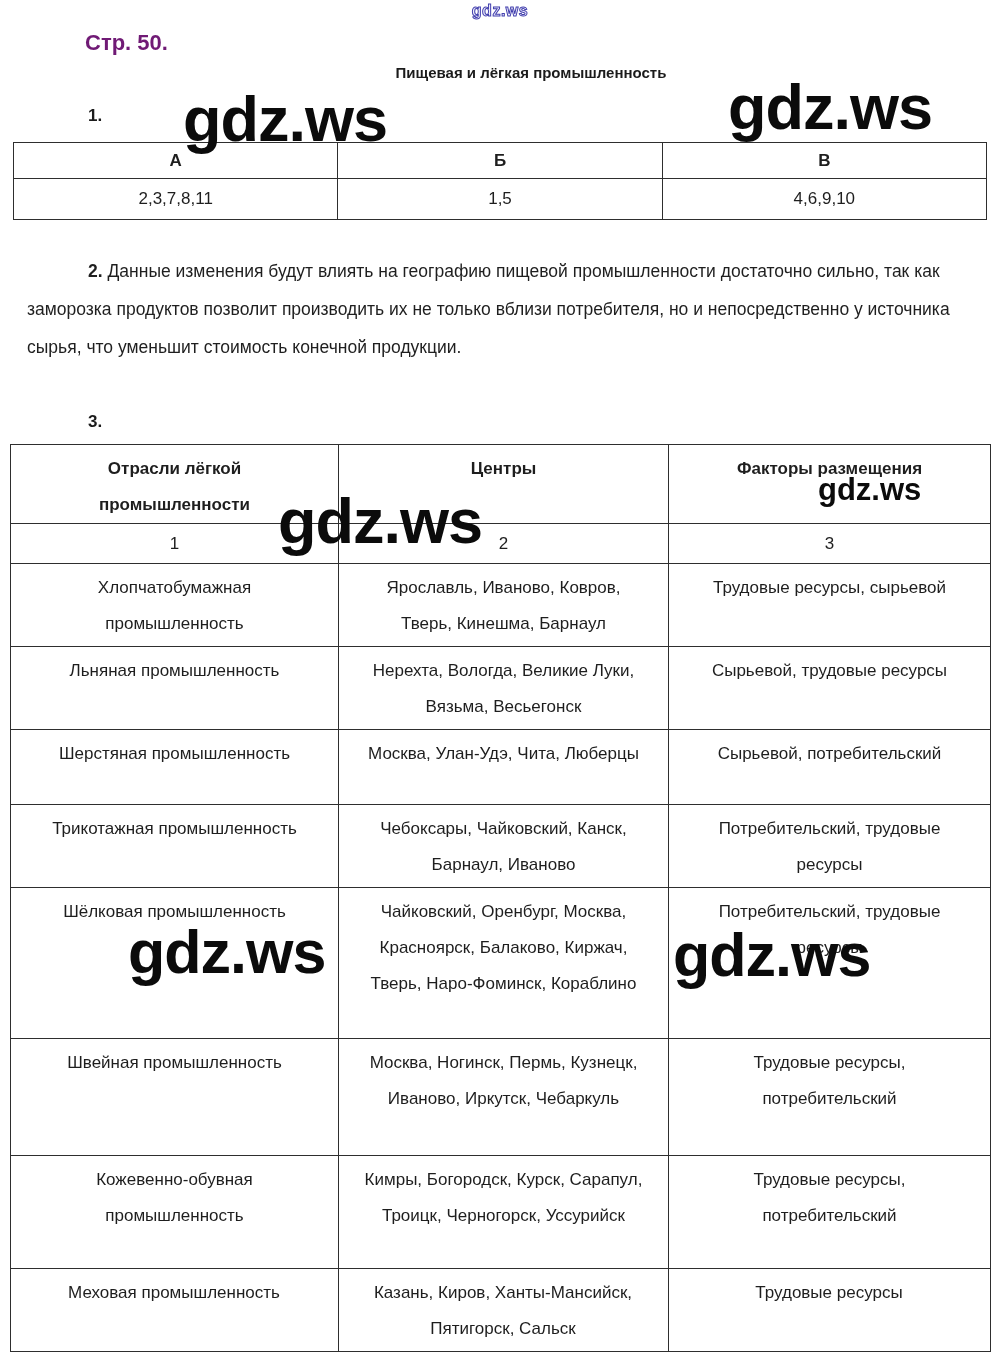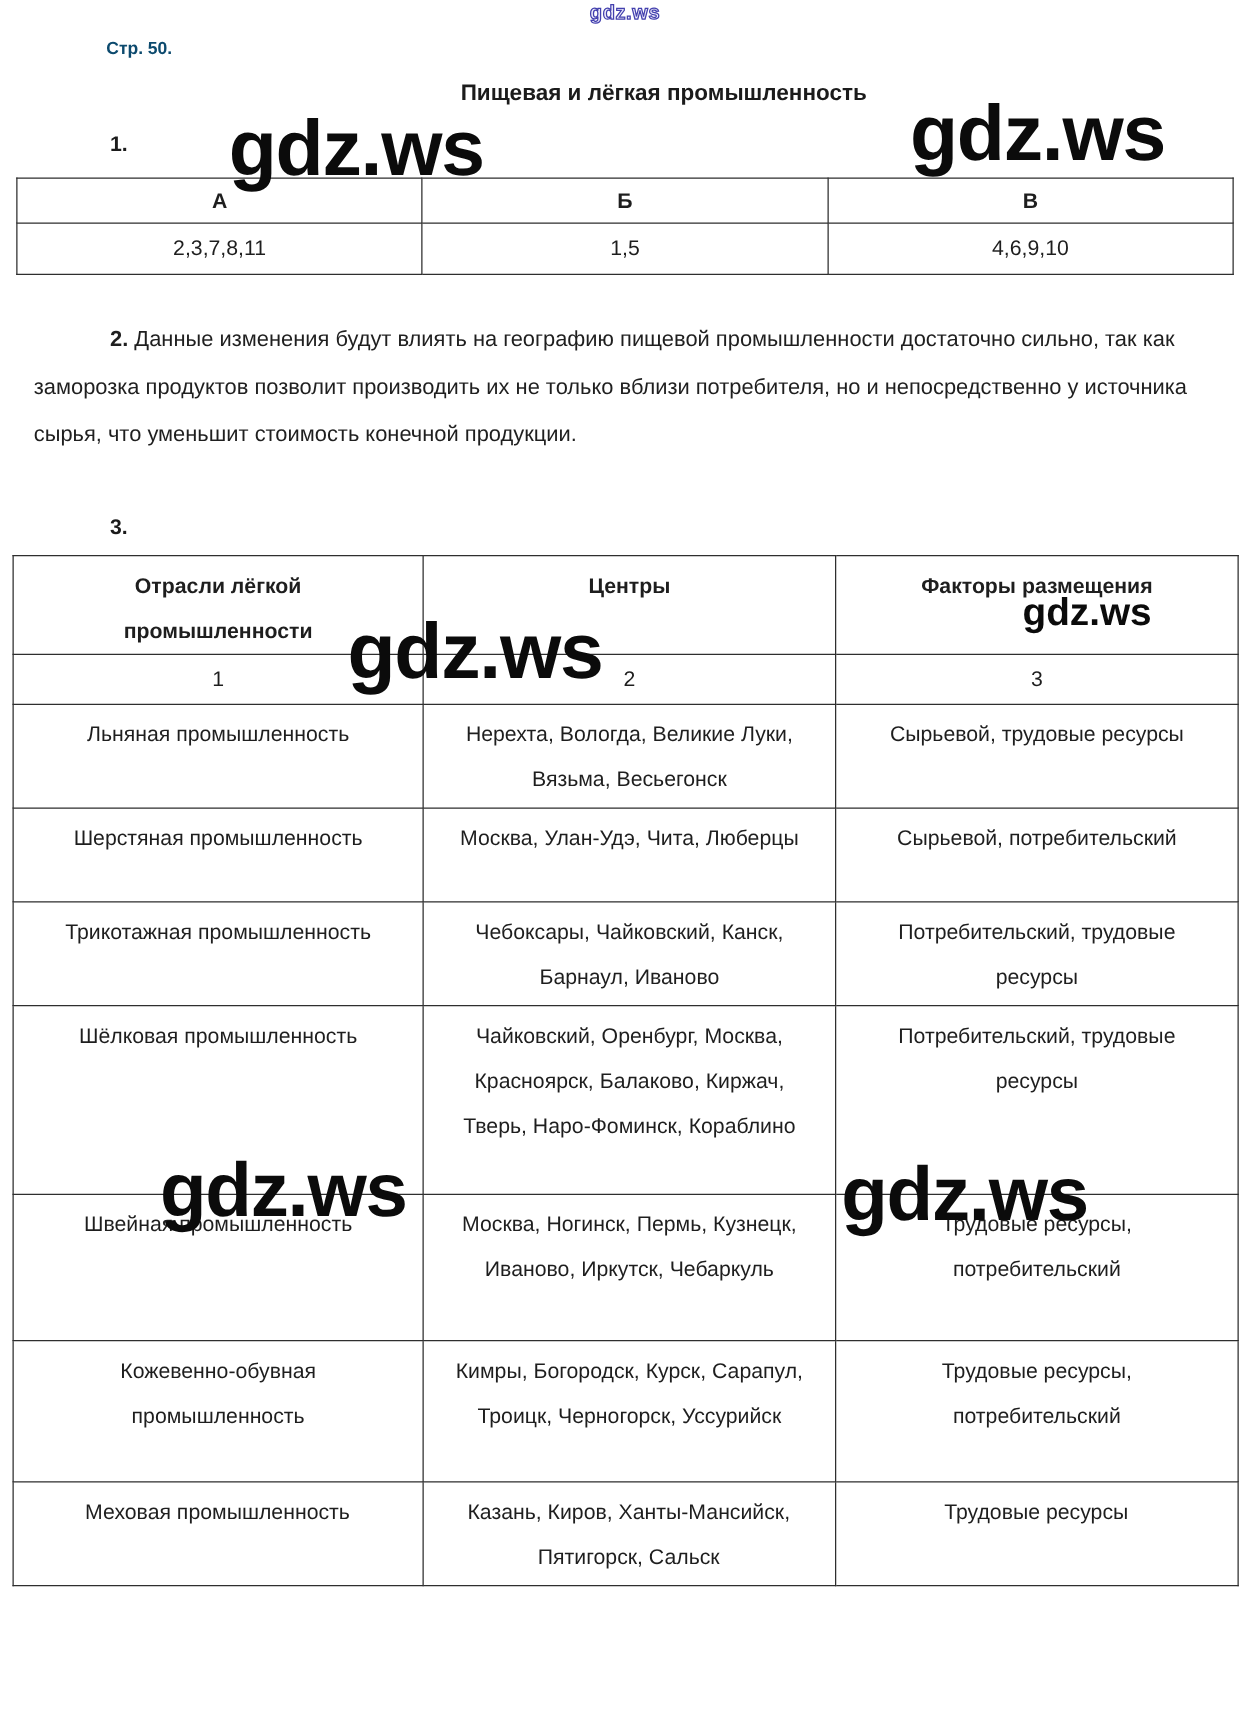--- a/index.html
+++ b/index.html
@@ -7,26 +7,26 @@
     width: 1000px; height: 1368px;
     background: #ffffff;
     font-family: "Liberation Sans", sans-serif;
     color: #1e1e1e;
     overflow: hidden;
   }
   .page { position: relative; width: 1000px; height: 1368px; border-radius: 20px; }
 
   .page-heading {
     position: absolute; left: 85px; top: 30px;
-    font-size: 14px; font-weight: bold; color: #0c4a6e;
+    font-size: 22px; font-weight: bold; color: #701a75;
   }
   .section-title {
     position: absolute; left: 0; top: 64px; width: 1000px;
     text-align: center; padding-left: 62px; box-sizing: border-box;
-    font-size: 18px; font-weight: bold; color: #1b1b1b;
+    font-size: 15px; font-weight: bold; color: #1b1b1b;
   }
   .task-label { position: absolute; font-size: 17px; font-weight: bold; color: #1b1b1b; }
   .label-1 { left: 88px; top: 106px; }
   .label-3 { left: 88px; top: 412px; }
 
   table { border-collapse: collapse; table-layout: fixed; }
   td, th { border: 1.5px solid #2e2e2e; box-sizing: border-box; font-weight: normal; }
 
   .t1 {
     position: absolute; left: 13px; top: 142px; width: 974px;
@@ -127,20 +127,25 @@
       <tr>
         <th>Отрасли лёгкой промышленности</th>
         <th>Центры</th>
         <th>Факторы размещения</th>
       </tr>
       <tr class="nums">
         <td>1</td>
         <td>2</td>
         <td>3</td>
       </tr>
+      <tr class="r1">
+        <td>Хлопчатобумажная промышленность</td>
+        <td>Ярославль, Иваново, Ковров, Тверь, Кинешма, Барнаул</td>
+        <td>Трудовые ресурсы, сырьевой</td>
+      </tr>
       <tr class="r2">
         <td>Льняная промышленность</td>
         <td>Нерехта, Вологда, Великие Луки, Вязьма, Весьегонск</td>
         <td>Сырьевой, трудовые ресурсы</td>
       </tr>
       <tr class="r3">
         <td>Шерстяная промышленность</td>
         <td>Москва, Улан-Удэ, Чита, Люберцы</td>
         <td>Сырьевой, потребительский</td>
       </tr>

